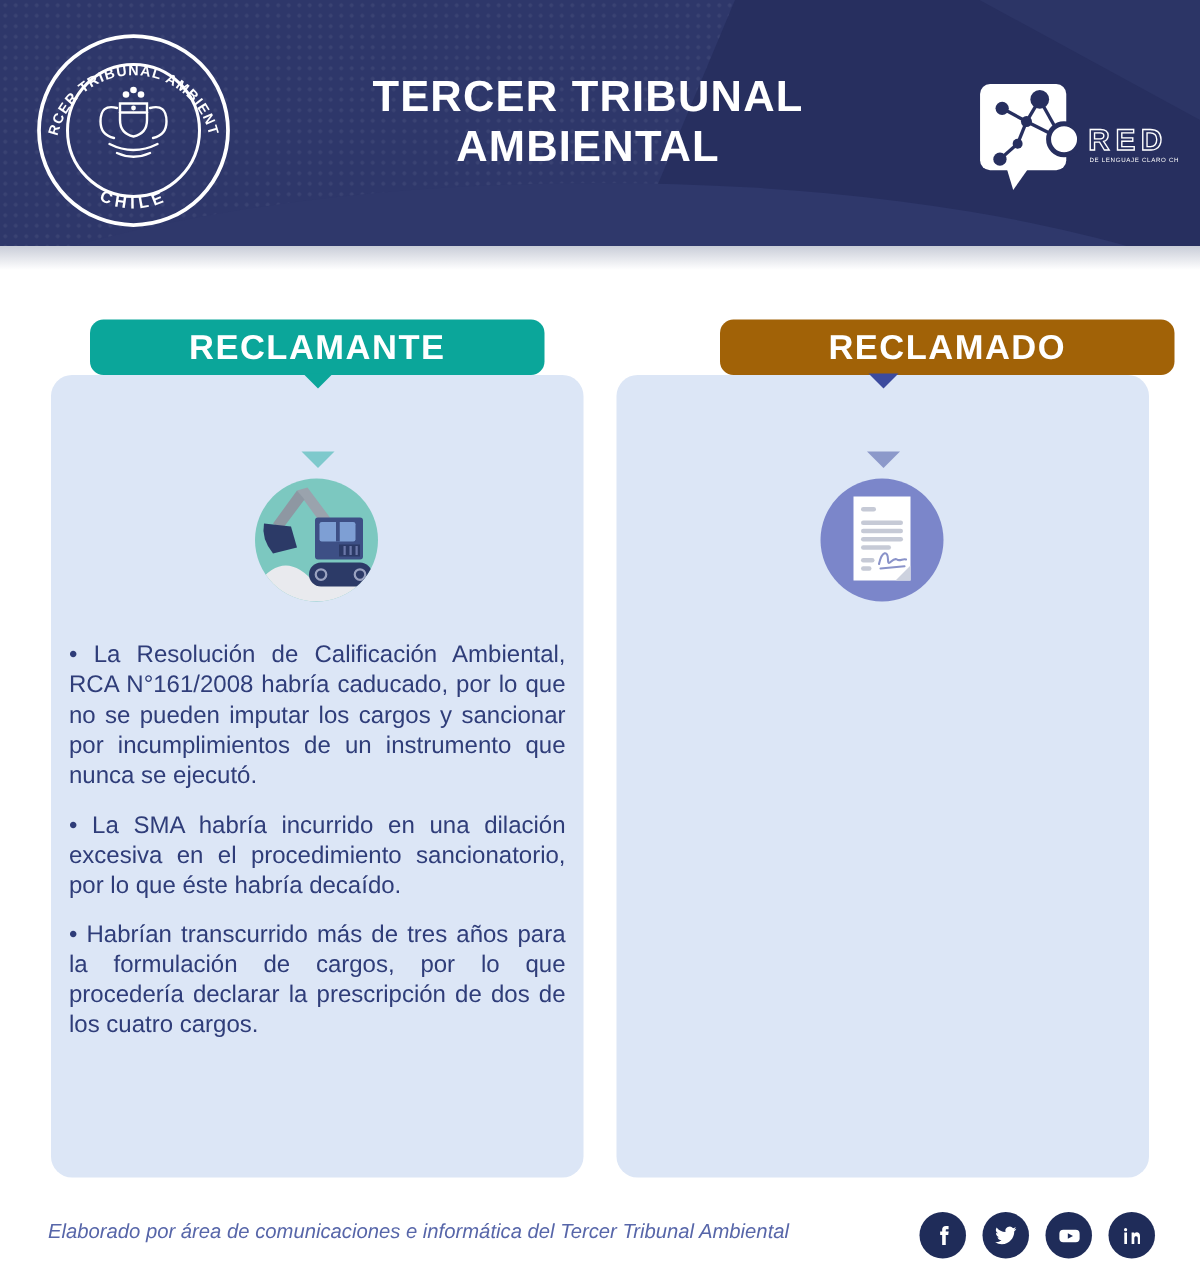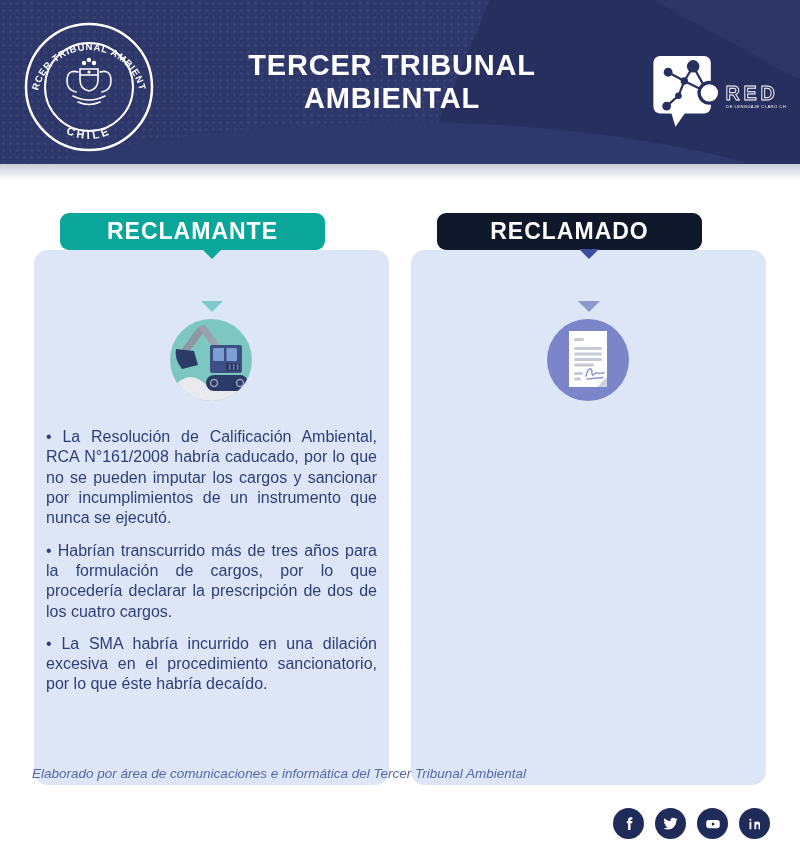--- a/index.html
+++ b/index.html
@@ -37,41 +37,41 @@
     border-radius:0 0 10px 10px;color:#ffffff;font-weight:bold;font-size:13.5px;line-height:1.3;}
   .left .sub-banner{background:rgba(11,166,154,0.45);}
   .right .sub-banner{background:rgba(60,75,158,0.5);}
   .sub-banner span{display:block;max-width:210px;}
 
   .banner-notch{position:absolute;top:88px;left:166.5px;width:0;height:0;
     border-left:11px solid transparent;border-right:11px solid transparent;}
   .left .banner-notch{border-top:11px solid rgba(11,166,154,0.45);}
   .right .banner-notch{border-top:11px solid rgba(60,75,158,0.5);}
 
-  .title-box{position:absolute;top:0;left:26px;width:265px;height:37px;border-radius:9px;
+  .title-box{position:absolute;top:0;left:26px;width:303px;height:37px;border-radius:9px;
     display:flex;align-items:center;justify-content:center;color:#ffffff;
     font-size:23px;font-weight:bold;letter-spacing:1px;}
   .left .title-box{background:#0ba69a;}
-  .right .title-box{background:#0f172a;}
+  .right .title-box{background:#a16207;margin-left:43px;}
   .title-notch{position:absolute;top:36px;left:167.5px;width:0;height:0;
     border-left:10px solid transparent;border-right:10px solid transparent;}
   .left .title-notch{border-top:10px solid #0ba69a;}
   .right .title-notch{border-top:10px solid #3c4b9e;}
 
   .icon-circle{position:absolute;top:106px;left:136px;width:82px;height:82px;border-radius:50%;overflow:hidden;}
   .left .icon-circle{background:#7cc8c0;}
   .right .icon-circle{background:#7b86ca;}
 
   .bullets{position:absolute;top:214px;left:12px;width:331px;color:#2f3d79;
     font-size:16px;line-height:1.27;text-align:justify;}
   .bullets p{margin:0 0 12px 0;}
   .bullets p::before{content:"• ";}
 
   
-  .credit{position:absolute;left:32px;top:766px;margin:0;font-style:italic;
+  .credit{position:absolute;left:32px;top:813px;margin:0;font-style:italic;
     color:#5766a9;font-size:13.5px;}
   .social{position:absolute;top:808px;right:30px;display:flex;gap:11px;}
   .social-btn{width:31px;height:31px;border-radius:50%;background:#1f2c59;
     display:flex;align-items:center;justify-content:center;}
   .social-btn svg{display:block;}
 </style>
 </head>
 <body>
 
 <div class="page">
@@ -159,22 +159,22 @@
         <rect x="63" y="45" width="1.5" height="6" fill="#6a77a8"></rect>
         <rect x="67" y="45" width="1.5" height="6" fill="#6a77a8"></rect>
         <rect x="36" y="56" width="42" height="16" rx="8" fill="#2c3a67"></rect>
         <circle cx="44" cy="64" r="3.5" fill="none" stroke="#9aa2c0" stroke-width="1.5"></circle>
         <circle cx="70" cy="64" r="3.5" fill="none" stroke="#9aa2c0" stroke-width="1.5"></circle>
       </svg>
     </div>
 
     <div class="bullets">
       <p>La Resolución de Calificación Ambiental, RCA N°161/2008 habría caducado, por lo que no se pueden imputar los cargos y sancionar por incumplimientos de un instrumento que nunca se ejecutó.</p>
+      <p>La SMA habría incurrido en una dilación excesiva en el procedimiento sancionatorio, por lo que éste habría decaído.</p>
       <p>Habrían transcurrido más de tres años para la formulación de cargos, por lo que procedería declarar la prescripción de dos de los cuatro cargos.</p>
-      <p>La SMA habría incurrido en una dilación excesiva en el procedimiento sancionatorio, por lo que éste habría decaído.</p>
     </div>
   </section>
 
   <section class="column right">
     <div class="card"></div>
 
     <div class="banner-notch"></div>
 
     <div class="title-box">RECLAMADO</div>
     <div class="title-notch"></div>

